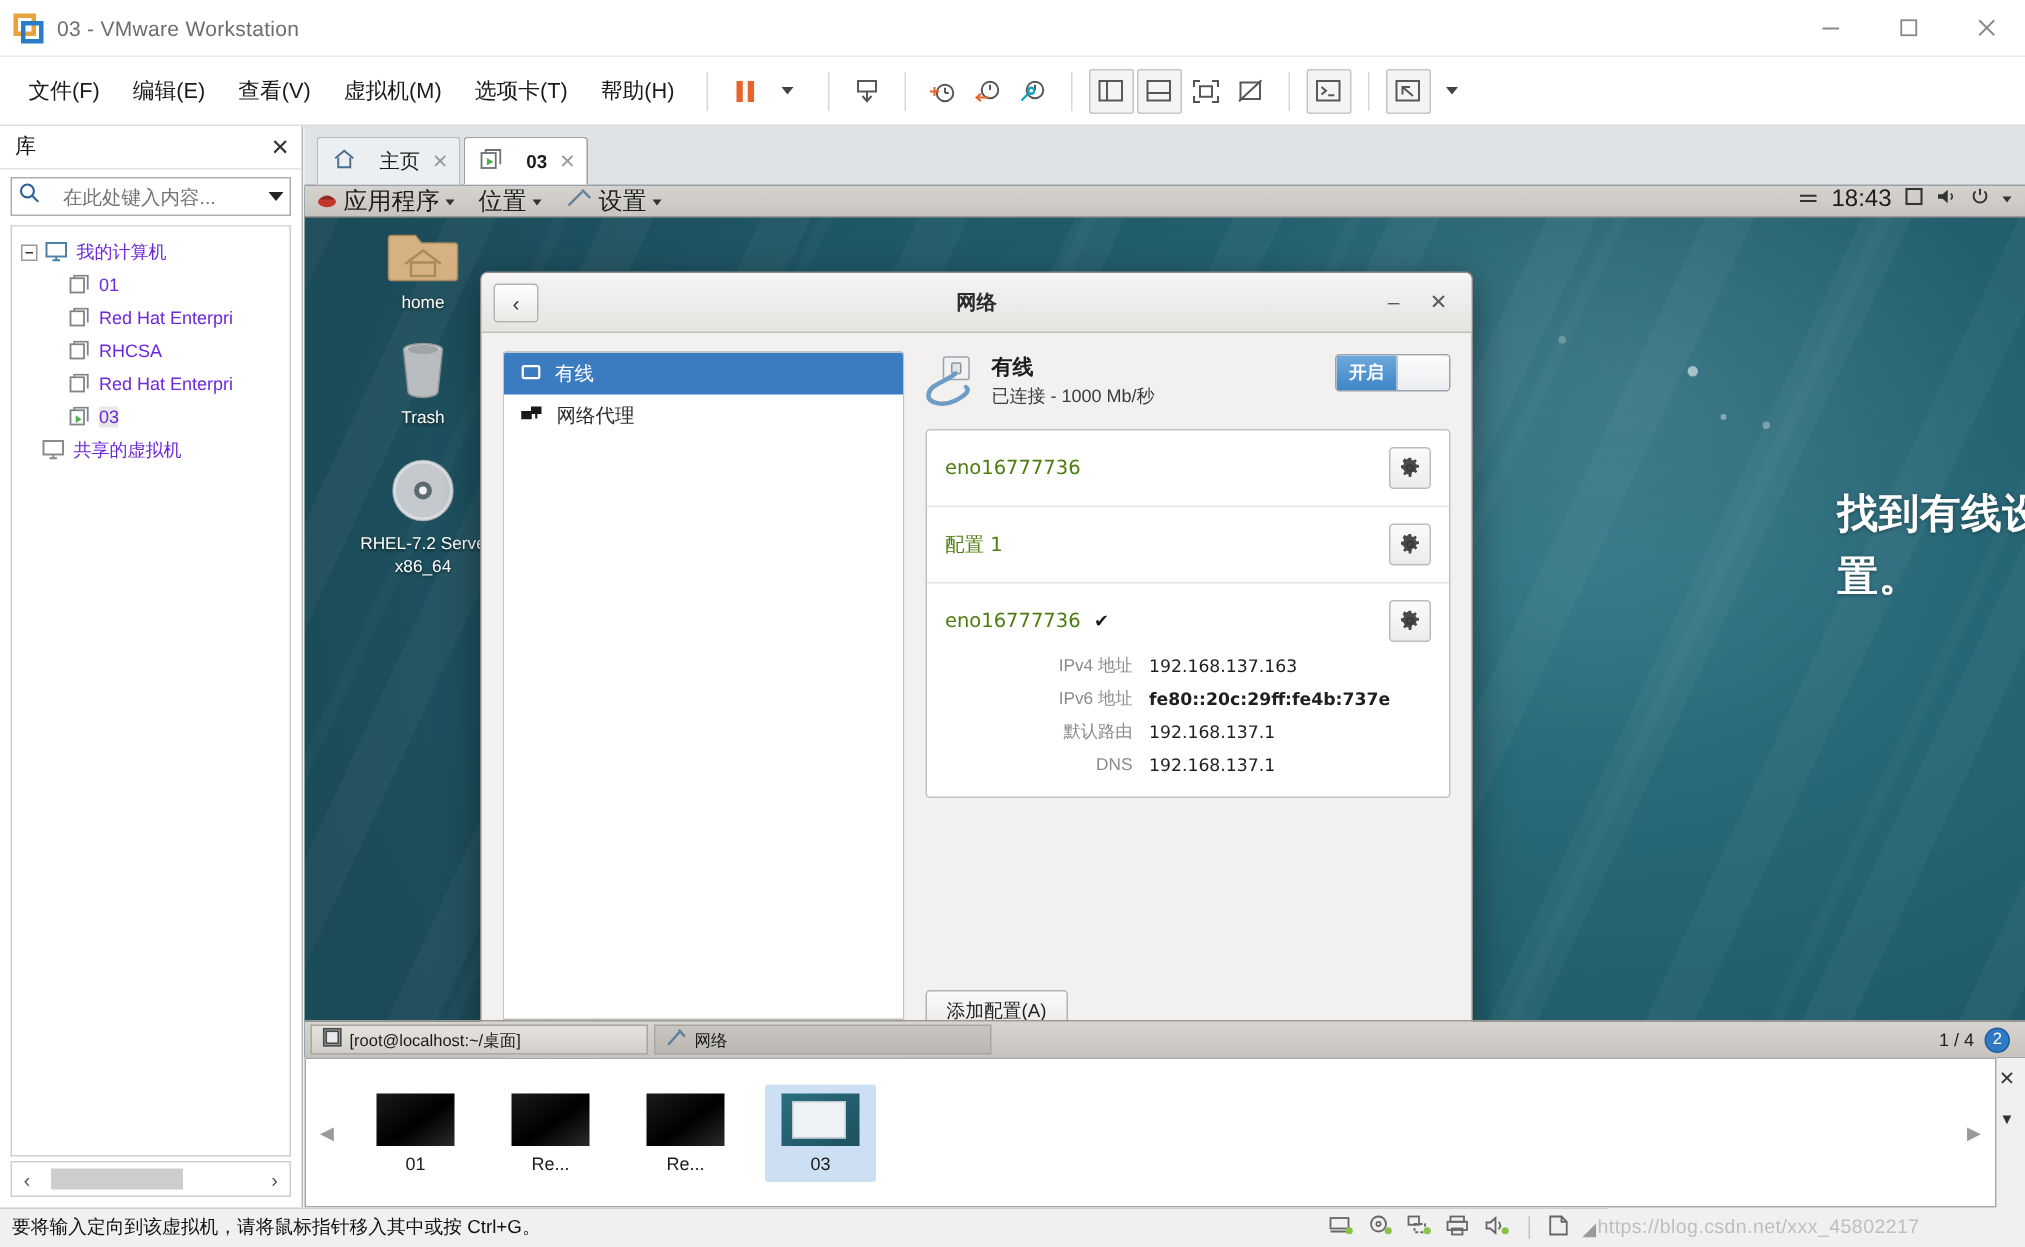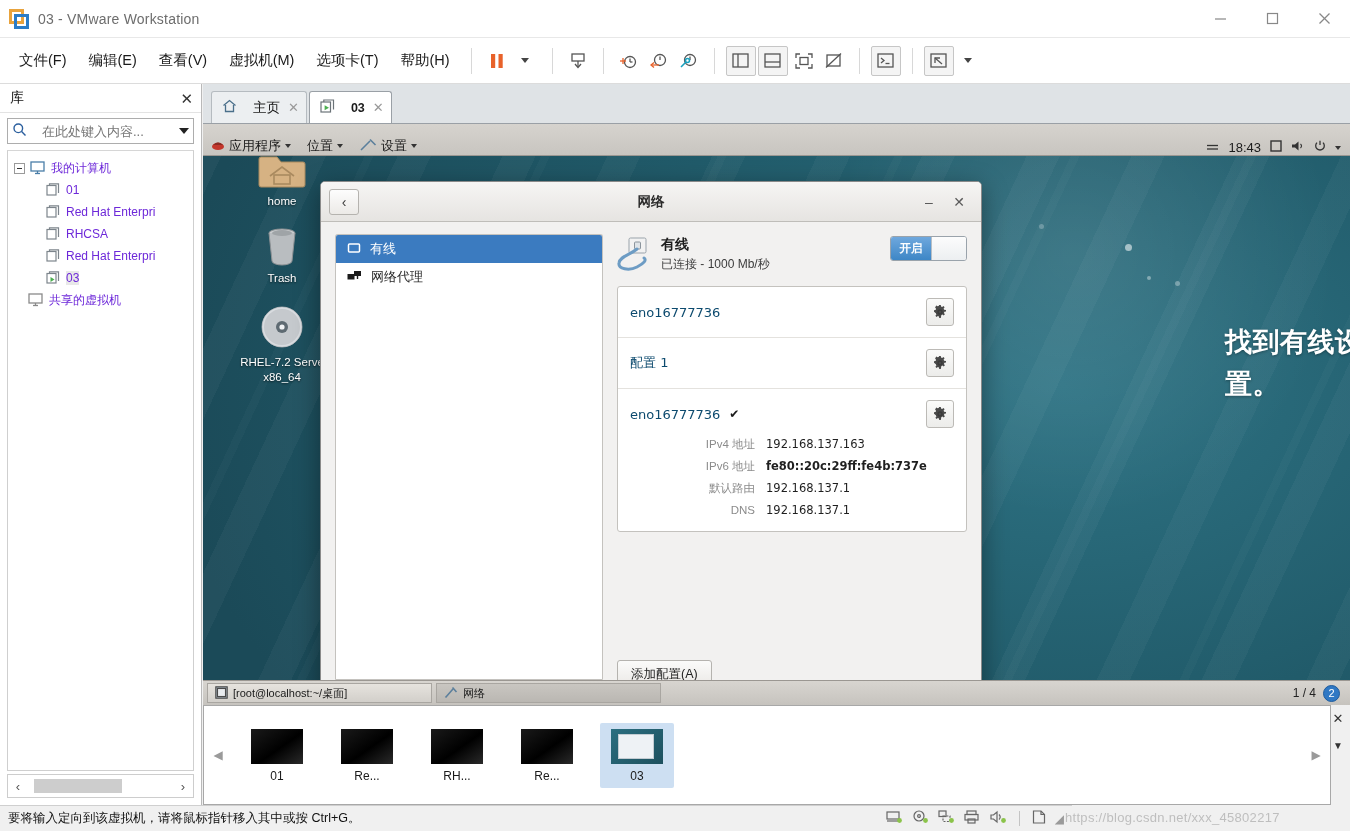--- a/index.html
+++ b/index.html
@@ -137,24 +137,24 @@
       rgba(0,0,0,0.0) 8px, rgba(0,0,0,0.0) 160px);
   }
   .vm-glow {
     position: absolute; right: -60px; top: -40px; width: 560px; height: 430px;
     background: radial-gradient(circle at 40% 40%, rgba(255,255,255,0.10), rgba(255,255,255,0) 62%);
   }
   .dot { position: absolute; background: rgba(255,255,255,0.55); border-radius: 50%; }
 
   
   .gpanel {
-    position: absolute; left: 0; top: 0; width: 100%; height: 32px;
+    position: absolute; left: 0; top: 0; width: 100%; height: 21px;
     background: linear-gradient(#d6d3ce, #c8c5c0);
-    border-bottom: 1px solid #9b9792; display: flex; align-items: flex-end;
-    font-size: 13px; color: #1c1c1c;
+    border-bottom: 1px solid #9b9792; display: flex; align-items: flex-start;
+    font-size: 16px; color: #1c1c1c;
   }
   .gp-item { display: flex; align-items: center; gap: 4px; padding: 0 8px; }
   .gp-caret { width: 0; height: 0; border-left: 3.5px solid transparent;
     border-right: 3.5px solid transparent; border-top: 4px solid #333; }
   .gp-right { margin-left: auto; display: flex; align-items: center;
     gap: 9px; padding-right: 9px; }
 
   
   .desk-icon {
     position: absolute; width: 96px; text-align: center; color: #fff;
@@ -248,21 +248,21 @@
 
   .conn-card {
     background: #fff; border: 1px solid #c4c2be; border-radius: 3px;
     overflow: hidden;
   }
   .conn-row {
     display: flex; align-items: center; padding: 11px 12px;
     border-bottom: 1px solid #e4e2de; min-height: 47px;
   }
   .conn-row:last-child { border-bottom: none; }
-  .conn-name { font-size: 13px; color: #0c4a6e; font-family: "DejaVu Sans", sans-serif; }
+  .conn-name { font-size: 13px; color: #4d7c0f; font-family: "DejaVu Sans", sans-serif; }
   .check { margin-left: 9px; color: #1a1a1a; font-size: 12px; }
   .gear-btn {
     margin-left: auto; width: 28px; height: 28px; border: 1px solid #bcbab6;
     border-radius: 3px; background: linear-gradient(#fbfbfa, #ececea);
     display: flex; align-items: center; justify-content: center; color: #3b3b3b;
   }
   .detail-block { padding: 1px 12px 10px 12px; }
   .drow { display: flex; font-size: 11.5px; line-height: 22px; }
   .dlabel { width: 136px; text-align: right; color: #8b8b8b; padding-right: 11px; }
   .dval { color: #1f1f1f; font-family: "DejaVu Sans", sans-serif; font-size: 11.5px; }
@@ -817,24 +817,20 @@
   <div class="thumb-item">
     <div class="thumb-img"></div>
     <div class="thumb-label">01</div>
   </div>
   <div class="thumb-item">
     <div class="thumb-img"></div>
     <div class="thumb-label">Re...</div>
   </div>
   <div class="thumb-item">
     <div class="thumb-img"></div>
-    <div class="thumb-label">RH...</div>
-  </div>
-  <div class="thumb-item">
-    <div class="thumb-img"></div>
     <div class="thumb-label">Re...</div>
   </div>
   <div class="thumb-item sel">
     <div class="thumb-img live"></div>
     <div class="thumb-label">03</div>
   </div>
   <div class="ts-arrow right">▶</div>
 </div>
 <div class="strip-side">
   <span>✕</span>

